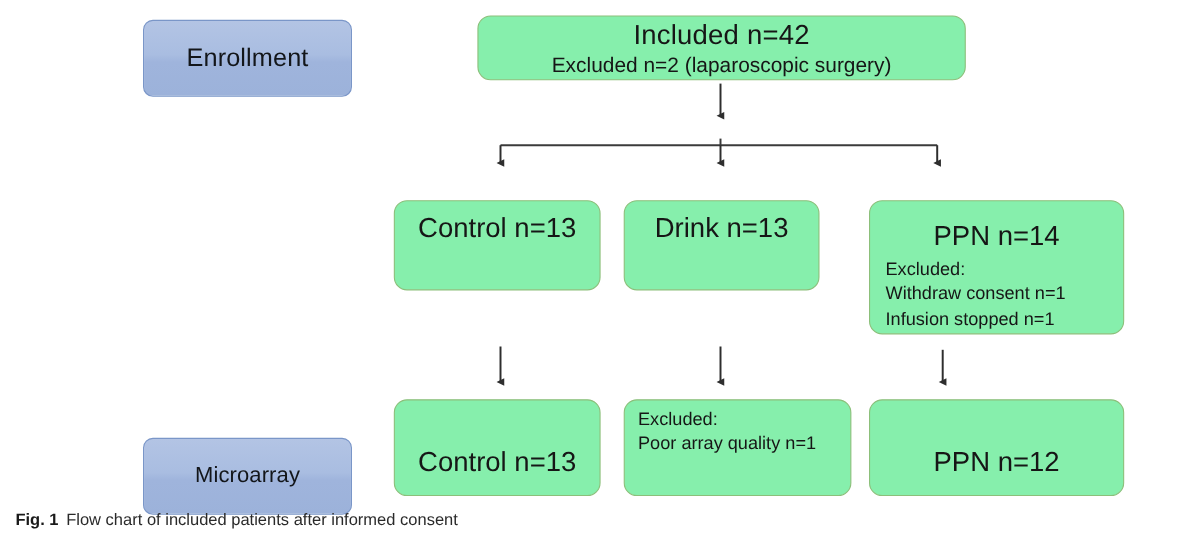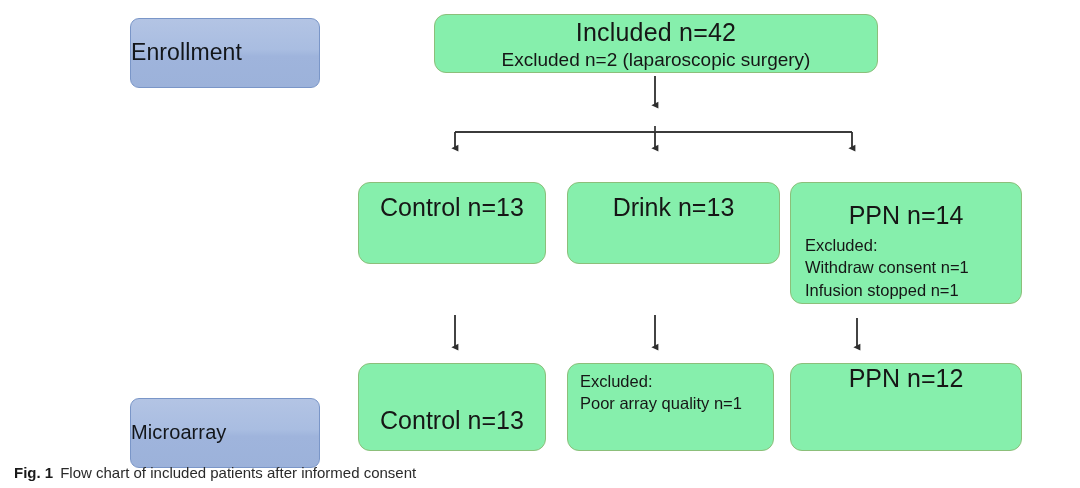--- a/index.html
+++ b/index.html
@@ -25,21 +25,21 @@
 
   
   .stage-label {
     position: absolute;
     box-sizing: border-box;
     border: 1px solid #7a96c8;
     border-radius: 9px;
     background: linear-gradient(to bottom, #b3c4e4 0%, #a9bde1 45%, #9fb4dc 55%, #9cb2da 100%);
     display: flex;
     align-items: center;
-    justify-content: flex-start;
+    justify-content: center;
     text-align: center;
     color: #13161a;
     letter-spacing: .1px;
     line-height: 1.18;
   }
   #stage-enrollment { left: 130px; top: 18px;  width: 190px; height: 70px; font-size: 23px; }
   #stage-allocation { left: 130px; top: 188px; width: 190px; height: 70px; font-size: 23px; }
   #stage-microarray { left: 130px; top: 398px; width: 190px; height: 70px; font-size: 20px; }
   #stage-microarray .label-text { display: block; }
 
@@ -70,21 +70,21 @@
     letter-spacing: .2px;
   }
   #node-included .node-sub {
     font-size: 19px;
     text-align: center;
     margin-top: 2px;
   }
 
   
   #node-control-alloc { left: 358px; top: 182px; width: 188px; height: 82px; }
-  #node-drink-alloc   { left: 567px; top: 182px; width: 213px; height: 82px; }
+  #node-drink-alloc   { left: 567px; top: 182px; width: 178px; height: 82px; }
   #node-ppn-alloc     { left: 790px; top: 182px; width: 232px; height: 122px; }
 
   #node-control-alloc .node-title,
   #node-drink-alloc .node-title {
     font-size: 25px;
     margin-top: 10px;
   }
   #node-ppn-alloc .node-title {
     font-size: 25px;
     margin-top: 18px;
@@ -99,20 +99,21 @@
   #node-control-micro { left: 358px; top: 363px; width: 188px; height: 88px; }
   #node-drink-micro   { left: 567px; top: 363px; width: 207px; height: 88px; }
   #node-ppn-micro     { left: 790px; top: 363px; width: 232px; height: 88px; }
 
   #node-control-micro .node-title {
     font-size: 25px;
     margin-top: 42px;
   }
   #node-ppn-micro .node-title {
     font-size: 25px;
+    margin-top: 42px;
   }
   #node-drink-micro .micro-excl {
     margin: 6px 0 0 12px;
     font-size: 16.5px;
     line-height: 1.36;
   }
   #node-drink-micro .node-title {
     font-size: 25px;
     margin-top: 2px;
   }

